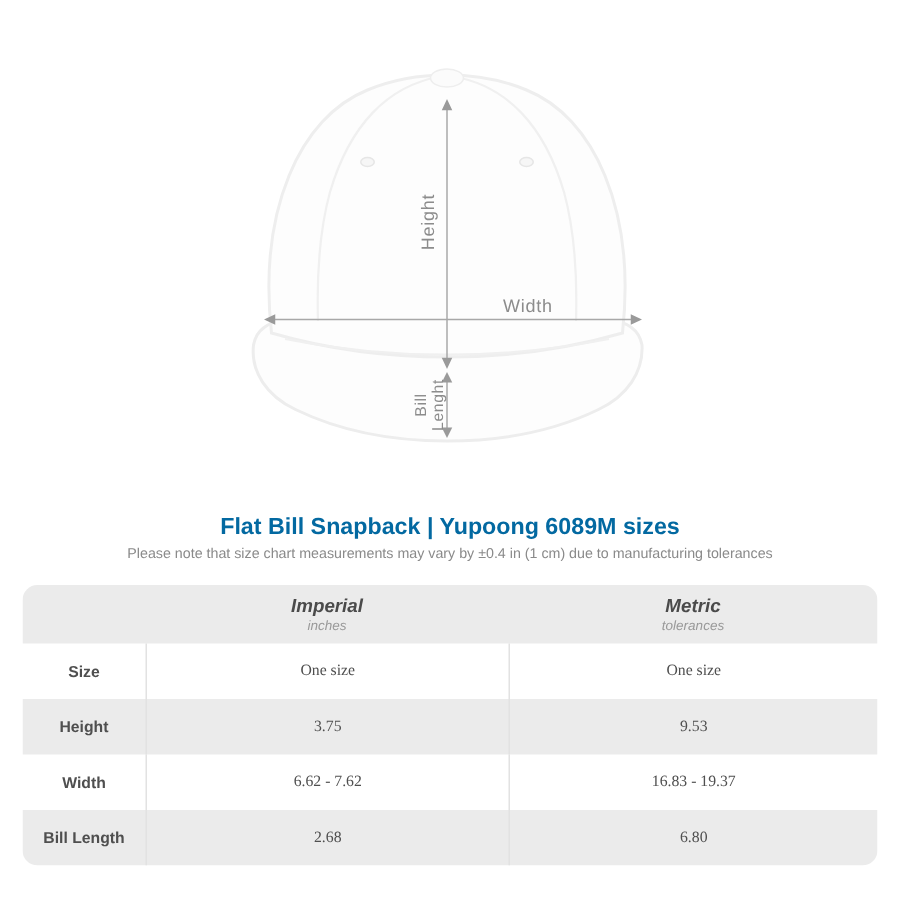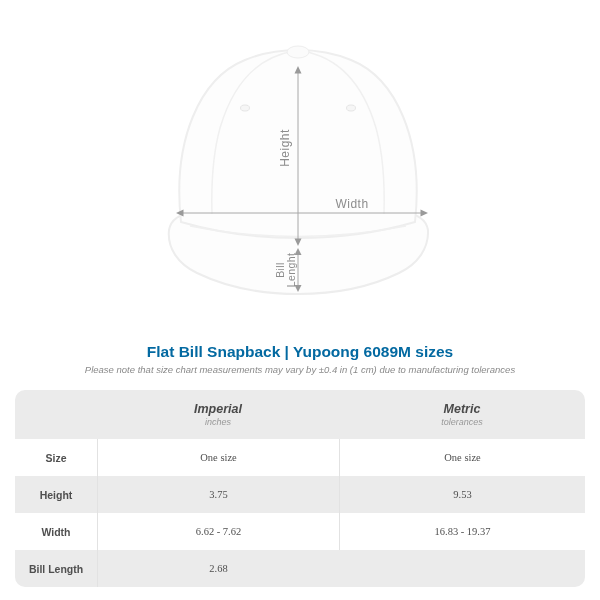--- a/index.html
+++ b/index.html
@@ -14,30 +14,30 @@
     font-size:12px; letter-spacing:0.5px;
   }
   .fig-label.small { font-size:10.5px; letter-spacing:0.4px; }
 
   .page-title {
     position:absolute; left:0; top:343px; width:600px; height:18px;
     text-align:center; font-size:15.5px; font-weight:bold; color:#0369a1;
   }
   .page-note {
     position:absolute; left:0; top:364px; width:600px; height:13px;
-    text-align:center; font-style:italic; font-size:9.5px; color:#8a8a8a;
+    text-align:center; font-size:9.5px; color:#8a8a8a;
   }
 
   .size-table {
     position:absolute; left:15px; top:390px; width:570px;
     border-radius:10px; overflow:hidden; background:#ffffff;
   }
   .t-header {
     display:grid; grid-template-columns:82px 242px 246px;
-    height:49px; background:#ebebeb;
+    height:39px; background:#ebebeb;
   }
   .hgroup { display:flex; flex-direction:column; align-items:center; justify-content:center; }
   .hlabel { font-style:italic; font-weight:bold; font-size:12.5px; color:#4a4a4a; }
   .hsub   { font-style:italic; font-size:9px; color:#999999; margin-top:1px; }
 
   .t-row { display:grid; grid-template-columns:82px 242px 246px; height:37px; }
   .t-row.stripe { background:#ebebeb; }
   .cell {
     display:flex; align-items:center; justify-content:center;
     font-size:10.5px; color:#4f4f4f;
@@ -131,16 +131,17 @@
 
     <div class="t-row">
       <div class="cell lbl">Width</div>
       <div class="cell val">6.62 - 7.62</div>
       <div class="cell val">16.83 - 19.37</div>
     </div>
 
     <div class="t-row stripe">
       <div class="cell lbl">Bill Length</div>
       <div class="cell val">2.68</div>
+      <div class="cell val">6.80</div>
     </div>
 
   </div>
 </div>
 
 </body></html>

